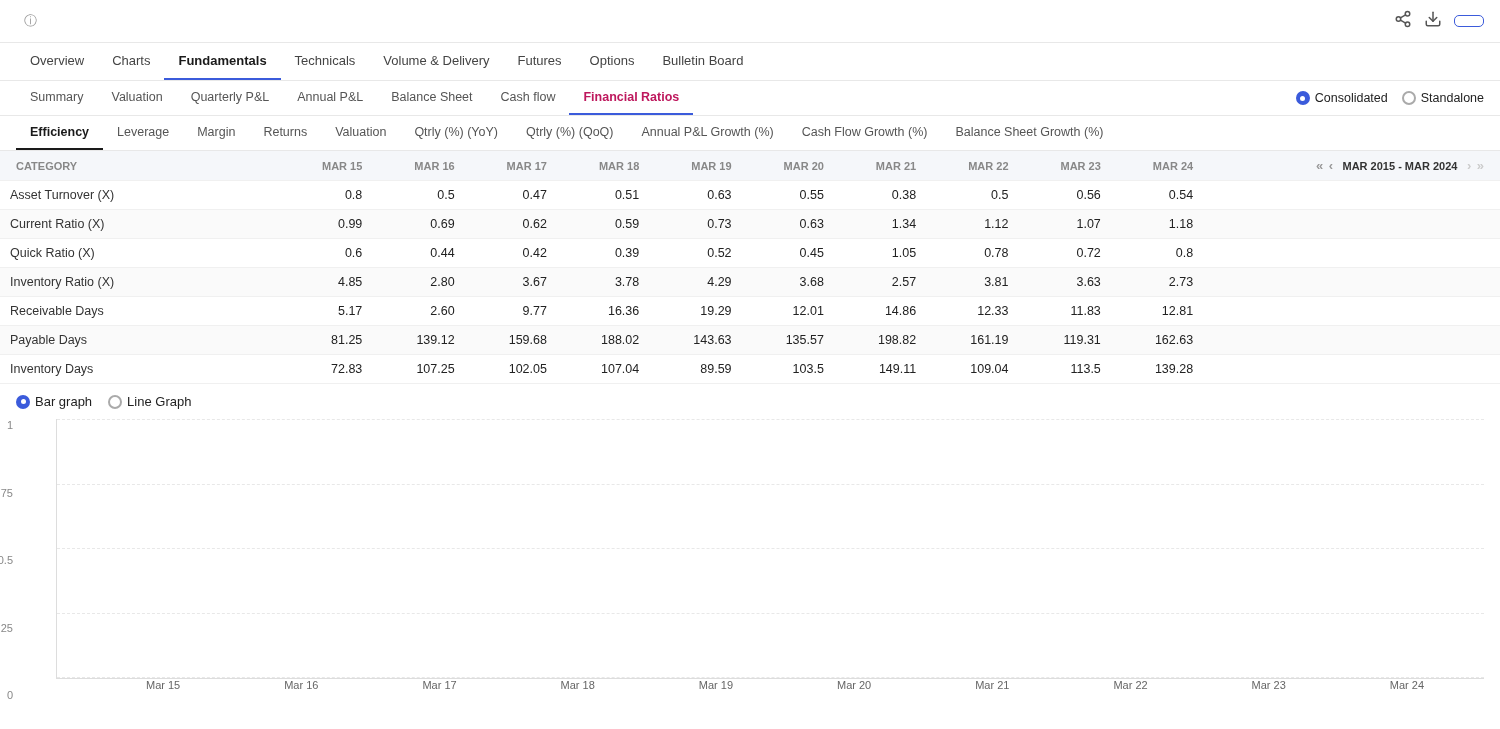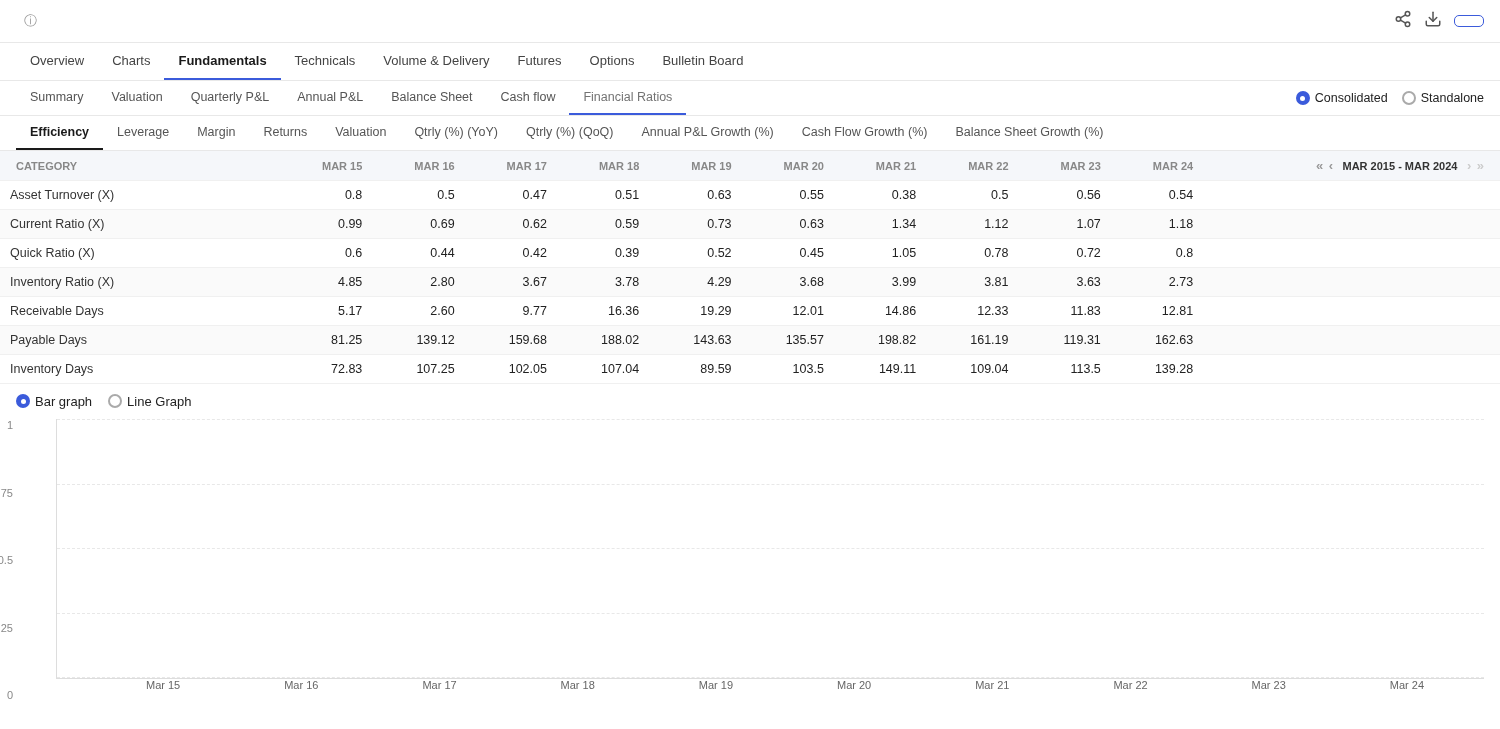--- a/index.html
+++ b/index.html
@@ -33,21 +33,21 @@
     .nav-tab.active { color: #1a1a1a; font-weight: 600; border-bottom-color: #3b5bdb; }
 
     
     .sub-nav {
       display: flex; padding: 0 16px; border-bottom: 1px solid #e8e8e8; gap: 0; align-items: center;
     }
     .sub-nav-tab {
       padding: 9px 14px; cursor: pointer; color: #555; font-size: 12.5px;
       border-bottom: 2px solid transparent; white-space: nowrap;
     }
-    .sub-nav-tab.active { color: #737373; font-weight: 400; border-bottom-color: #3b5bdb; }
+    .sub-nav-tab.active { color: #be185d; font-weight: 700; border-bottom-color: #3b5bdb; }
 
     
     .filter-tabs-row {
       display: flex; padding: 0 16px; border-bottom: 1px solid #e8e8e8;
       align-items: center; justify-content: space-between;
     }
     .filter-tabs { display: flex; align-items: flex-end; }
     .filter-tab {
       padding: 9px 14px; cursor: pointer; color: #555; font-size: 12.5px;
       border-bottom: 2px solid transparent; white-space: nowrap;
@@ -71,21 +71,21 @@
       padding: 7px 10px; text-align: right; font-size: 12.5px; border-bottom: 1px solid #f0f0f0;
       white-space: nowrap;
     }
     .data-table td:first-child { text-align: left; color: #333; width: 280px; }
     .data-table th:first-child { text-align: left; padding-left: 16px; }
     .data-table tr:nth-child(even) td { background: #fafafa; }
 
     
     .chart-section { padding: 10px 16px; }
     .chart-type-toggle { display: flex; align-items: center; gap: 16px; margin-bottom: 10px; }
-    .chart-radio { display: flex; align-items: flex-start; gap: 5px; cursor: pointer; font-size: 13px; }
+    .chart-radio { display: flex; align-items: center; gap: 5px; cursor: pointer; font-size: 13px; }
 
     .chart-container {
       position: relative; height: 260px; margin-top: 10px;
       border-left: 1px solid #ddd; border-bottom: 1px solid #ddd;
       background: #fff;
     }
     .chart-y-labels {
       position: absolute; left: -35px; top: 0; bottom: 20px;
       display: flex; flex-direction: column; justify-content: space-between;
       font-size: 11px; color: #888; text-align: right; width: 32px;
@@ -262,21 +262,21 @@
           <td></td>
         </tr>
         <tr>
           <td>Inventory Ratio (X)</td>
           <td>4.85</td>
           <td>2.80</td>
           <td>3.67</td>
           <td>3.78</td>
           <td>4.29</td>
           <td>3.68</td>
-          <td>3.99</td>
+          <td>2.57</td>
           <td>3.81</td>
           <td>3.63</td>
           <td>2.73</td>
           <td></td>
         </tr>
         <tr>
           <td>Receivable Days</td>
           <td>5.17</td>
           <td>2.60</td>
           <td>9.77</td>

